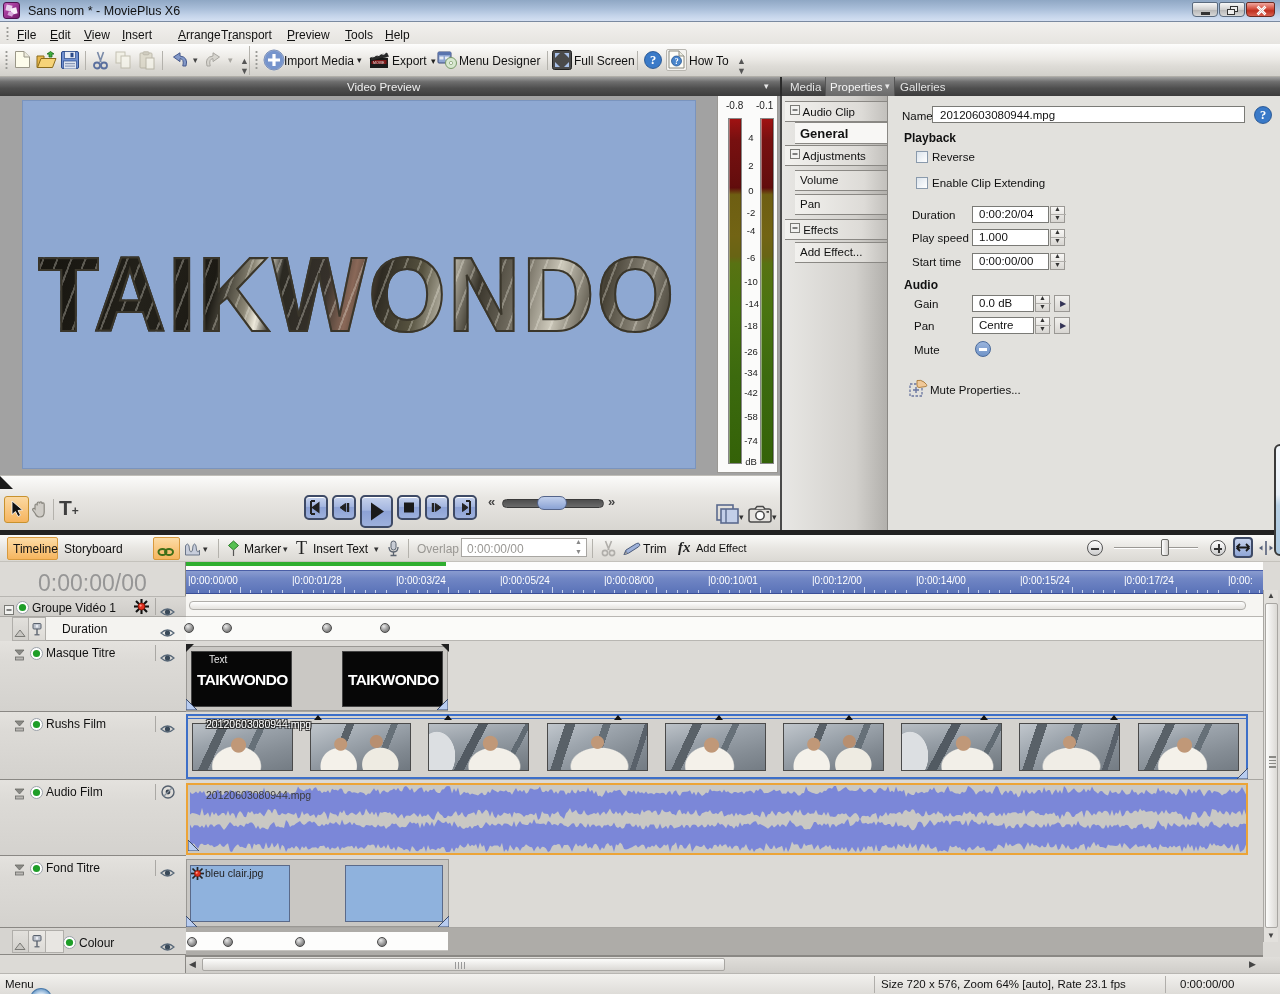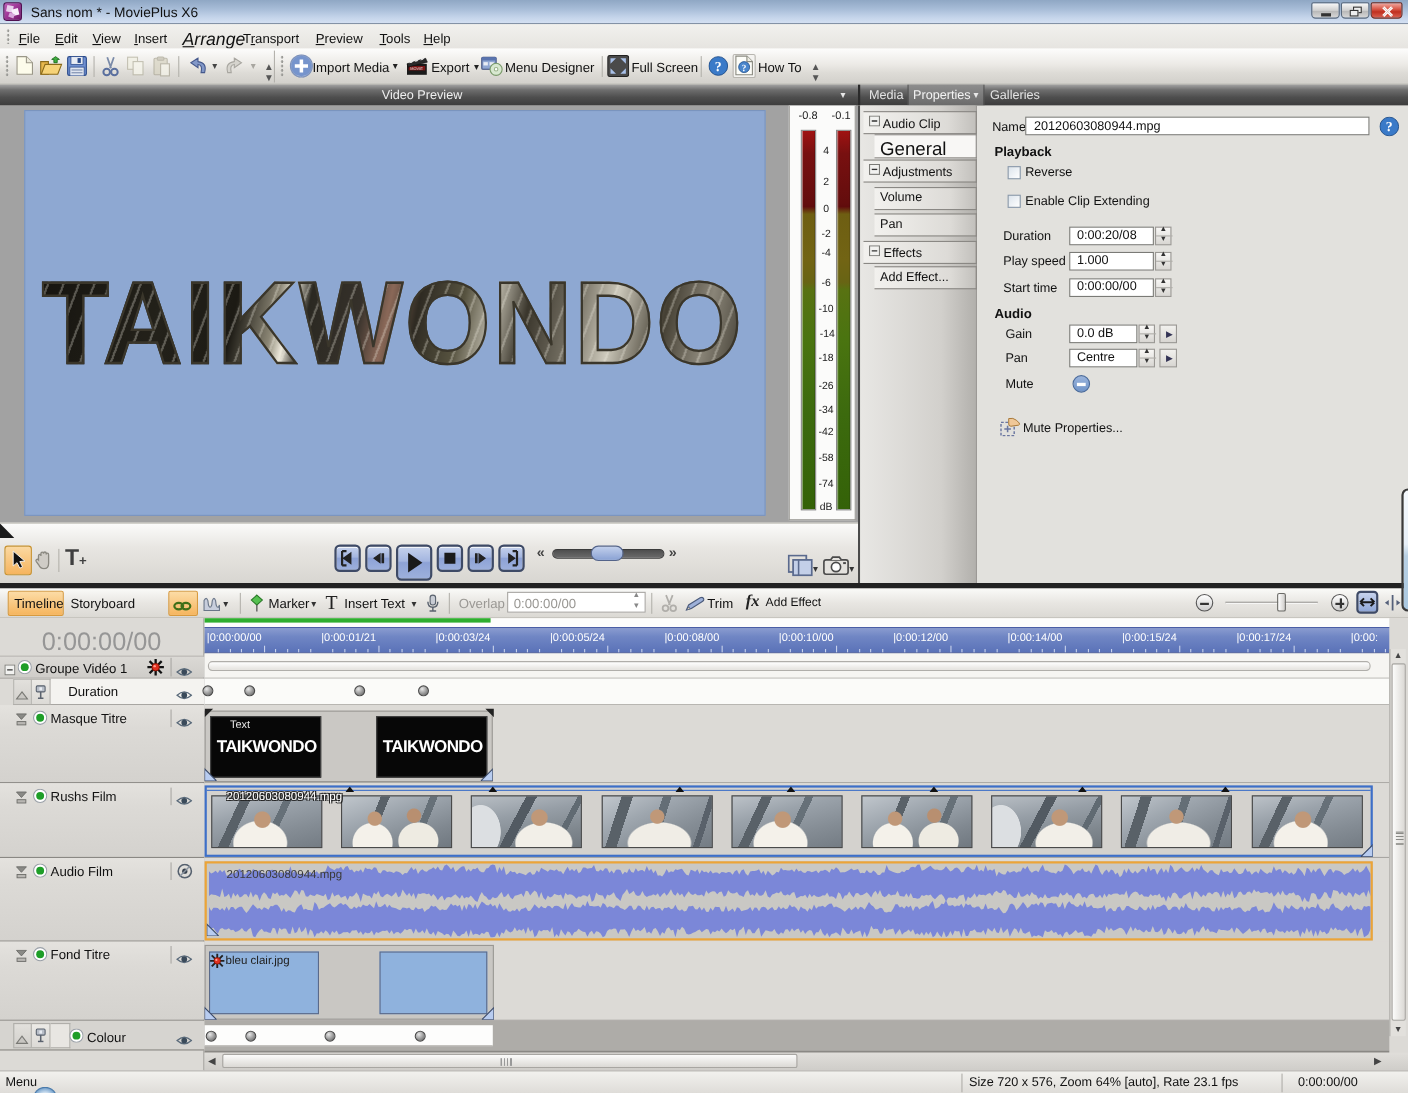--- a/index.html
+++ b/index.html
@@ -23,21 +23,21 @@
         <path d="M10.5 3.5 L18.5 11.5 M18.5 3.5 L10.5 11.5" stroke="#fff" stroke-width="2.6"></path>
         <path d="M10.5 3.5 L18.5 11.5 M18.5 3.5 L10.5 11.5" stroke="#802018" stroke-width="0.6" opacity="0.4"></path>
       </svg></div>
 </div>
 <div class="ab" style="left:0;top:22px;width:1280px;height:22px;background:linear-gradient(180deg,#f2f1ee,#e6e4e0);">
 <div class="ab" style="left:6px;top:4px;width:3px;height:14px;background-image:radial-gradient(circle,#9a9a96 1px,transparent 1.2px);background-size:3px 4px;"></div>
 <div class="tx" style="left:17px;top:6px;font-size:12px;color:#111;"><u>F</u>ile</div>
 <div class="tx" style="left:50px;top:6px;font-size:12px;color:#111;"><u>E</u>dit</div>
 <div class="tx" style="left:84px;top:6px;font-size:12px;color:#111;"><u>V</u>iew</div>
 <div class="tx" style="left:122px;top:6px;font-size:12px;color:#111;"><u>I</u>nsert</div>
-<div class="tx" style="left:166px;top:6px;font-size:16px;color:#111;font-style:italic;"><u>A</u>rrange</div>
+<div class="tx" style="left:178px;top:6px;font-size:12px;color:#111;"><u>A</u>rrange</div>
 <div class="tx" style="left:221px;top:6px;font-size:12px;color:#111;">T<u>r</u>ansport</div>
 <div class="tx" style="left:287px;top:6px;font-size:12px;color:#111;"><u>P</u>review</div>
 <div class="tx" style="left:345px;top:6px;font-size:12px;color:#111;"><u>T</u>ools</div>
 <div class="tx" style="left:385px;top:6px;font-size:12px;color:#111;"><u>H</u>elp</div>
 </div>
 <div class="ab" style="left:0;top:44px;width:1280px;height:33px;background:linear-gradient(180deg,#fdfdfc 0%,#eceae6 45%,#dddbd6 70%,#d2d0cb 100%);border-bottom:1px solid #b0aea8;">
 <div class="ab" style="left:5px;top:6px;width:3px;height:20px;background-image:radial-gradient(circle,#9a9a96 1px,transparent 1.2px);background-size:3px 4px;"></div>
 <div class="ab" style="left:14px;top:6px;"><svg width="17" height="19" viewBox="0 0 17 19" style="">
         <path d="M1.5 1.5 L10 1.5 L15.5 7 L15.5 17.5 L1.5 17.5 Z" fill="#fdfceb" stroke="#9a9788"></path>
         <path d="M10 1.5 L10 7 L15.5 7" fill="#eceadb" stroke="#9a9788"></path>
@@ -227,21 +227,21 @@
     <path d="M0 0 L13 13 L0 13 Z" fill="#1a1a1a"></path>
   </svg>
 <div class="ab" style="left:780px;top:96px;width:500px;height:434px;background:#e2e1dd;border-left:2px solid #4a4a4a;">
 <div class="ab" style="left:0;top:0;width:106px;height:434px;background:linear-gradient(90deg,#e8e7e4 0%,#d2d0cc 70%,#b2b0ac 100%);border-right:1px solid #8a8884;"></div>
 <div class="ab" style="left:3px;top:5px;width:103px;height:21px;background:linear-gradient(90deg,#f2f1ee 0%,#dddbd7 75%,#c2c0bc 100%);border:1px solid #8a8884;border-left:none;"></div>
 <div class="tx" style="left:8px;top:9px;font-size:11.5px;font-weight:normal;color:#111;"><span style="display:inline-block;vertical-align:1px;"><svg width="10" height="10" viewBox="0 0 10 10">
           <rect x="0.5" y="0.5" width="9" height="9" fill="#f2f2f0" stroke="#7a7a76"></rect>
           <path d="M2.5 5 L7.5 5" stroke="#333" stroke-width="1.2"></path>
         </svg></span> Audio Clip</div>
 <div class="ab" style="left:13px;top:26px;width:93px;height:22px;background:#f8f7f5;border:1px solid #8a8884;border-left:none;"></div>
-<div class="tx" style="left:18px;top:30px;font-size:17px;font-weight:normal;color:#111;">General</div>
+<div class="tx" style="left:18px;top:30px;font-size:13px;font-weight:bold;color:#111;">General</div>
 <div class="ab" style="left:3px;top:49px;width:103px;height:21px;background:linear-gradient(90deg,#f2f1ee 0%,#dddbd7 75%,#c2c0bc 100%);border:1px solid #8a8884;border-left:none;"></div>
 <div class="tx" style="left:8px;top:53px;font-size:11.5px;font-weight:normal;color:#111;"><span style="display:inline-block;vertical-align:1px;"><svg width="10" height="10" viewBox="0 0 10 10">
           <rect x="0.5" y="0.5" width="9" height="9" fill="#f2f2f0" stroke="#7a7a76"></rect>
           <path d="M2.5 5 L7.5 5" stroke="#333" stroke-width="1.2"></path>
         </svg></span> Adjustments</div>
 <div class="ab" style="left:13px;top:74px;width:93px;height:21px;background:linear-gradient(90deg,#f2f1ee 0%,#dddbd7 75%,#c2c0bc 100%);border:1px solid #8a8884;border-left:none;"></div>
 <div class="tx" style="left:18px;top:78px;font-size:11.5px;font-weight:normal;color:#111;">Volume</div>
 <div class="ab" style="left:13px;top:98px;width:93px;height:21px;background:linear-gradient(90deg,#f2f1ee 0%,#dddbd7 75%,#c2c0bc 100%);border:1px solid #8a8884;border-left:none;"></div>
 <div class="tx" style="left:18px;top:102px;font-size:11.5px;font-weight:normal;color:#111;">Pan</div>
 <div class="ab" style="left:3px;top:123px;width:103px;height:21px;background:linear-gradient(90deg,#f2f1ee 0%,#dddbd7 75%,#c2c0bc 100%);border:1px solid #8a8884;border-left:none;"></div>
@@ -260,21 +260,21 @@
         <circle cx="9" cy="9" r="8.5" fill="none" stroke="#1a4a88" stroke-width="0.8"></circle>
         <text x="9" y="13.4" font-size="12.5" font-weight="bold" fill="#fff" text-anchor="middle" font-family="Liberation Serif">?</text>
       </svg></div>
 <div class="tx" style="left:122px;top:35px;font-size:12px;font-weight:bold;color:#111;">Playback</div>
 <div class="ab" style="left:134px;top:55px;width:12px;height:12px;background:linear-gradient(135deg,#dce4ec,#fff);border:1px solid #8a9aac;"></div>
 <div class="tx" style="left:150px;top:55px;font-size:11.5px;color:#111;">Reverse</div>
 <div class="ab" style="left:134px;top:81px;width:12px;height:12px;background:linear-gradient(135deg,#dce4ec,#fff);border:1px solid #8a9aac;"></div>
 <div class="tx" style="left:150px;top:81px;font-size:11.5px;color:#111;">Enable Clip Extending</div>
 <div class="tx" style="left:130px;top:113px;font-size:11.5px;color:#111;">Duration</div>
 <div class="ab" style="left:190px;top:110px;width:77px;height:17px;background:#fff;border:1px solid #7a7a76;">
-      <div class="tx" style="left:6px;top:1px;font-size:11.5px;color:#111;">0:00:20/08</div>
+      <div class="tx" style="left:6px;top:1px;font-size:11.5px;color:#111;">0:00:20/04</div>
     </div>
 <div class="ab" style="left:268px;top:110px;width:15px;height:17px;border:1px solid #9a9894;background:linear-gradient(180deg,#f8f7f5,#d8d6d2);">
       <div class="tx" style="left:3px;top:-2px;font-size:7px;color:#333;">▲</div>
       <div class="tx" style="left:3px;top:7px;font-size:7px;color:#333;">▼</div>
       <div class="ab" style="left:0;top:7px;width:15px;height:1px;background:#b0aeaa;"></div>
     </div>
 <div class="tx" style="left:130px;top:136px;font-size:11.5px;color:#111;">Play speed</div>
 <div class="ab" style="left:190px;top:133px;width:77px;height:17px;background:#fff;border:1px solid #7a7a76;">
       <div class="tx" style="left:6px;top:1px;font-size:11.5px;color:#111;">1.000</div>
     </div>
@@ -533,21 +533,21 @@
 <div class="tx" style="left:2px;top:4px;font-size:10px;color:#fff;">|0:00:00/00</div>
 <div class="ab" style="left:12px;top:19px;width:1px;height:3px;background:#c8d2ec;"></div>
 <div class="ab" style="left:23px;top:19px;width:1px;height:3px;background:#c8d2ec;"></div>
 <div class="ab" style="left:33px;top:19px;width:1px;height:3px;background:#c8d2ec;"></div>
 <div class="ab" style="left:44px;top:19px;width:1px;height:3px;background:#c8d2ec;"></div>
 <div class="ab" style="left:54px;top:16px;width:1px;height:6px;background:#c8d2ec;"></div>
 <div class="ab" style="left:64px;top:19px;width:1px;height:3px;background:#c8d2ec;"></div>
 <div class="ab" style="left:75px;top:19px;width:1px;height:3px;background:#c8d2ec;"></div>
 <div class="ab" style="left:85px;top:19px;width:1px;height:3px;background:#c8d2ec;"></div>
 <div class="ab" style="left:96px;top:19px;width:1px;height:3px;background:#c8d2ec;"></div>
-<div class="tx" style="left:106px;top:4px;font-size:10px;color:#fff;">|0:00:01/21</div>
+<div class="tx" style="left:106px;top:4px;font-size:10px;color:#fff;">|0:00:01/28</div>
 <div class="ab" style="left:116px;top:19px;width:1px;height:3px;background:#c8d2ec;"></div>
 <div class="ab" style="left:127px;top:19px;width:1px;height:3px;background:#c8d2ec;"></div>
 <div class="ab" style="left:137px;top:19px;width:1px;height:3px;background:#c8d2ec;"></div>
 <div class="ab" style="left:148px;top:19px;width:1px;height:3px;background:#c8d2ec;"></div>
 <div class="ab" style="left:158px;top:16px;width:1px;height:6px;background:#c8d2ec;"></div>
 <div class="ab" style="left:168px;top:19px;width:1px;height:3px;background:#c8d2ec;"></div>
 <div class="ab" style="left:179px;top:19px;width:1px;height:3px;background:#c8d2ec;"></div>
 <div class="ab" style="left:189px;top:19px;width:1px;height:3px;background:#c8d2ec;"></div>
 <div class="ab" style="left:200px;top:19px;width:1px;height:3px;background:#c8d2ec;"></div>
 <div class="tx" style="left:210px;top:4px;font-size:10px;color:#fff;">|0:00:03/24</div>
@@ -573,21 +573,21 @@
 <div class="tx" style="left:418px;top:4px;font-size:10px;color:#fff;">|0:00:08/00</div>
 <div class="ab" style="left:428px;top:19px;width:1px;height:3px;background:#c8d2ec;"></div>
 <div class="ab" style="left:439px;top:19px;width:1px;height:3px;background:#c8d2ec;"></div>
 <div class="ab" style="left:449px;top:19px;width:1px;height:3px;background:#c8d2ec;"></div>
 <div class="ab" style="left:460px;top:19px;width:1px;height:3px;background:#c8d2ec;"></div>
 <div class="ab" style="left:470px;top:16px;width:1px;height:6px;background:#c8d2ec;"></div>
 <div class="ab" style="left:480px;top:19px;width:1px;height:3px;background:#c8d2ec;"></div>
 <div class="ab" style="left:491px;top:19px;width:1px;height:3px;background:#c8d2ec;"></div>
 <div class="ab" style="left:501px;top:19px;width:1px;height:3px;background:#c8d2ec;"></div>
 <div class="ab" style="left:512px;top:19px;width:1px;height:3px;background:#c8d2ec;"></div>
-<div class="tx" style="left:522px;top:4px;font-size:10px;color:#fff;">|0:00:10/00</div>
+<div class="tx" style="left:522px;top:4px;font-size:10px;color:#fff;">|0:00:10/01</div>
 <div class="ab" style="left:532px;top:19px;width:1px;height:3px;background:#c8d2ec;"></div>
 <div class="ab" style="left:543px;top:19px;width:1px;height:3px;background:#c8d2ec;"></div>
 <div class="ab" style="left:553px;top:19px;width:1px;height:3px;background:#c8d2ec;"></div>
 <div class="ab" style="left:564px;top:19px;width:1px;height:3px;background:#c8d2ec;"></div>
 <div class="ab" style="left:574px;top:16px;width:1px;height:6px;background:#c8d2ec;"></div>
 <div class="ab" style="left:584px;top:19px;width:1px;height:3px;background:#c8d2ec;"></div>
 <div class="ab" style="left:595px;top:19px;width:1px;height:3px;background:#c8d2ec;"></div>
 <div class="ab" style="left:605px;top:19px;width:1px;height:3px;background:#c8d2ec;"></div>
 <div class="ab" style="left:616px;top:19px;width:1px;height:3px;background:#c8d2ec;"></div>
 <div class="tx" style="left:626px;top:4px;font-size:10px;color:#fff;">|0:00:12/00</div>

